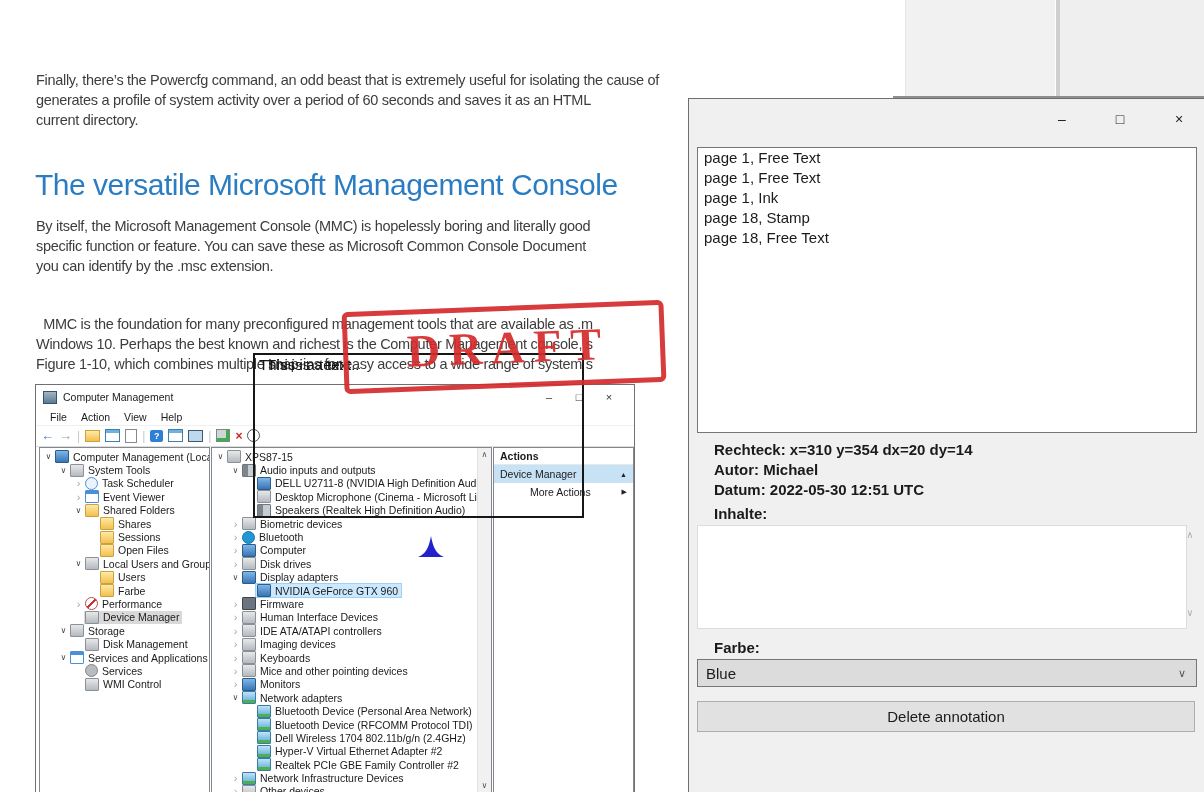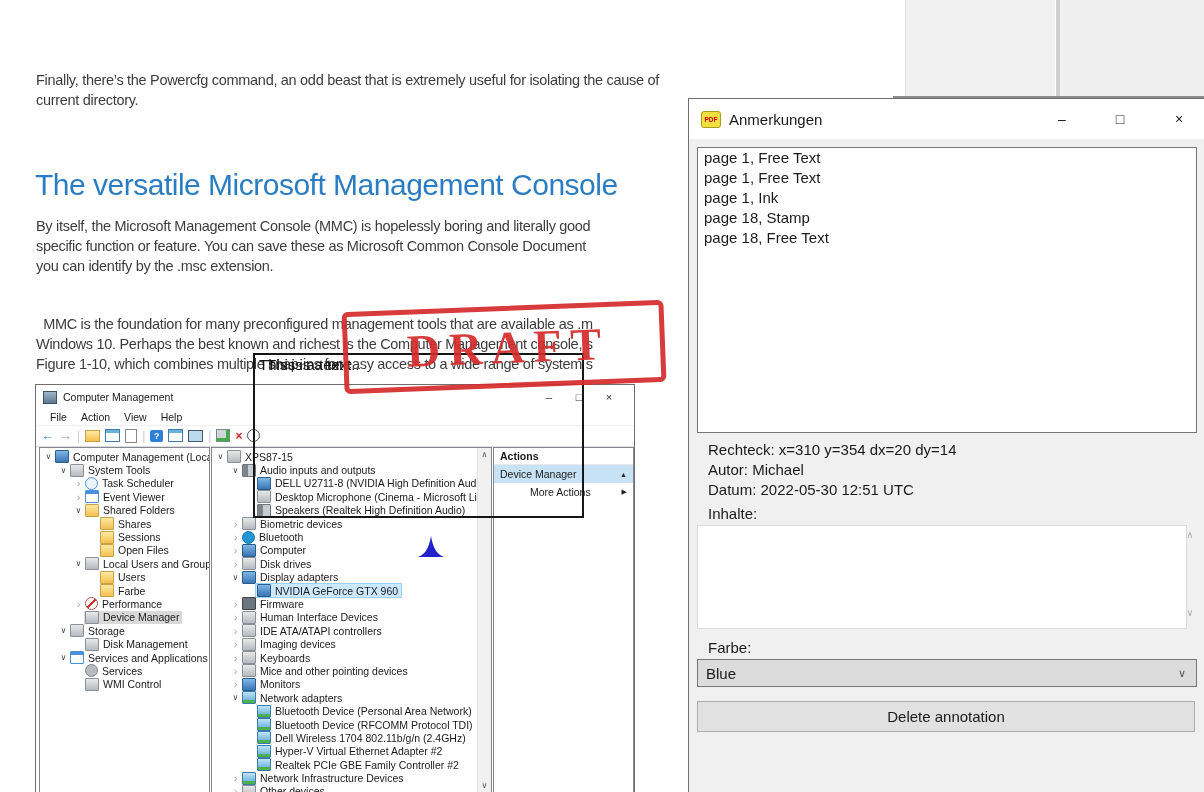--- a/index.html
+++ b/index.html
@@ -106,21 +106,21 @@
   .pdficon{width:18px;height:15px;margin-left:12px;background:#f3df3f;border:1px solid #a89a1d;border-radius:3px;
            color:#c00;font-size:6.5px;font-weight:bold;display:flex;align-items:center;justify-content:center;flex:none;}
   #dlg-title{margin-left:8px;font-size:15px;}
   .dlg-ctrl{position:absolute;top:0;width:34px;height:40px;display:flex;align-items:center;justify-content:center;
             font-size:14px;color:#222;}
   #dlg-min{left:356px;} #dlg-max{left:414px;} #dlg-close{left:473px;}
   #annot-list{position:absolute;left:8px;top:48px;width:498px;height:284px;background:#fff;
               border:1px solid #767676;overflow:hidden;}
   .alist-item{height:20px;line-height:20px;padding-left:6px;white-space:pre;}
   .alist-item.sel{color:#fff;}
-  .dlg-line{position:absolute;left:19px;height:20px;white-space:pre;}
+  .dlg-line{position:absolute;left:25px;height:20px;white-space:pre;font-weight:bold;}
   #dlg-rect{top:342px;} #dlg-autor{top:362px;} #dlg-datum{top:382px;} #dlg-inhalte-lbl{top:406px;}
   #dlg-textarea{position:absolute;left:8px;top:426px;width:484px;height:98px;background:#fff;
                 border:1px solid #dcdcdc;resize:none;outline:none;font-family:inherit;font-size:15px;}
   .ta-chev{position:absolute;left:494px;width:14px;text-align:center;font-size:10px;color:#b0b0b0;}
   #ta-up{top:430px;} #ta-down{top:508px;}
   #dlg-farbe-lbl{top:540px;}
   #dlg-combo{position:absolute;left:8px;top:560px;width:498px;height:26px;background:#dcdcdc;
              border:1px solid #767676;display:flex;align-items:center;}
   #dlg-combo .cval{margin-left:8px;}
   #dlg-combo .cchev{position:absolute;right:10px;font-size:11px;color:#555;}
@@ -132,20 +132,21 @@
 
 <div id="screen">
 
   <div class="bgpanel" id="bgp-a"></div>
   <div class="bgpanel" id="bgp-b"></div>
   <div class="bgpanel" id="bgp-c"></div>
   <div id="bgp-shadow"></div>
 
   <div class="para" id="p1" style="left:36px;top:72px;">
       <div class="dl">Finally, there’s the Powercfg command, an odd beast that is extremely useful for isolating the cause of</div>
+      <div class="dl">generates a profile of system activity over a period of 60 seconds and saves it as an HTML</div>
       <div class="dl">current directory.</div>
     </div>
   <div id="doc-heading">The versatile Microsoft Management Console</div>
   <div class="para" id="p2" style="left:36px;top:218px;">
       <div class="dl">By itself, the Microsoft Management Console (MMC) is hopelessly boring and literally good</div>
       <div class="dl">specific function or feature. You can save these as Microsoft Common Console Document</div>
       <div class="dl">you can identify by the .msc extension.</div>
     </div>
   <div class="para" id="p3" style="left:36px;top:316px;text-align:right;">
       <div class="dl">MMC is the foundation for many preconfigured management tools that are available as .m</div>
@@ -528,24 +529,20 @@
   <div id="stamp" style="border-color: rgb(212, 43, 43); color: rgb(212, 43, 43);">
     <span class="stxt">DRAFT</span>
   </div>
 
   <div id="freetext">
     <span class="ftxt" id="ftxt1">This is a text..</span>
     <span class="ftxt" id="ftxt2">This is a text..</span>
   </div>
 
   <div id="dlg">
-    <div id="dlg-titlebar">
-      <span class="pdficon">PDF</span>
-      <span id="dlg-title">Anmerkungen</span>
-    </div>
     <span class="dlg-ctrl" id="dlg-min">–</span>
     <span class="dlg-ctrl" id="dlg-max">□</span>
     <span class="dlg-ctrl" id="dlg-close">×</span>
 
     <div id="annot-list">
         <div class="alist-item">page 1, Free Text</div>
         <div class="alist-item">page 1, Free Text</div>
         <div class="alist-item">page 1, Ink</div>
         <div class="alist-item">page 18, Stamp</div>
         <div class="alist-item">page 18, Free Text</div>

